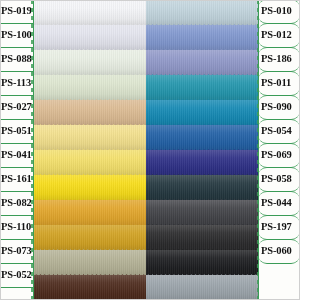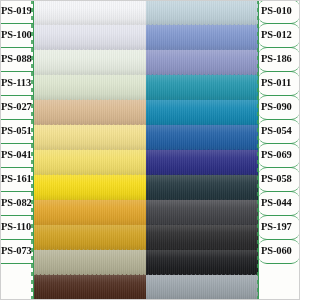--- a/index.html
+++ b/index.html
@@ -168,20 +168,23 @@
       </div>
     <div class="label-cell">
         <span class="code">PS-082</span>
       </div>
     <div class="label-cell">
         <span class="code">PS-110</span>
       </div>
     <div class="label-cell">
         <span class="code">PS-073</span>
       </div>
+    <div class="label-cell">
+        <span class="code">PS-052</span>
+      </div>
   </div>
 
   <div class="swatch-col colA">
     <div class="band" style="background: rgb(244, 245, 248);">
         <div class="pink-edge">
           <svg viewBox="0 0 112 4" preserveAspectRatio="none">
             <path d="M0,4 L2.15,0 L4.31,4 L6.46,0 L8.62,4 L10.77,0 L12.92,4 L15.08,0 L17.23,4 L19.38,0 L21.54,4 L23.69,0 L25.85,4 L28.00,0 L30.15,4 L32.31,0 L34.46,4 L36.62,0 L38.77,4 L40.92,0 L43.08,4 L45.23,0 L47.38,4 L49.54,0 L51.69,4 L53.85,0 L56.00,4 L58.15,0 L60.31,4 L62.46,0 L64.62,4 L66.77,0 L68.92,4 L71.08,0 L73.23,4 L75.38,0 L77.54,4 L79.69,0 L81.85,4 L84.00,0 L86.15,4 L88.31,0 L90.46,4 L92.62,0 L94.77,4 L96.92,0 L99.08,4 L101.23,0 L103.38,4 L105.54,0 L107.69,4 L109.85,0 L112.00,4 L112,4 Z" fill="#f4f5f8"></path>
           </svg>
         </div>
         <div class="sheen"></div>

